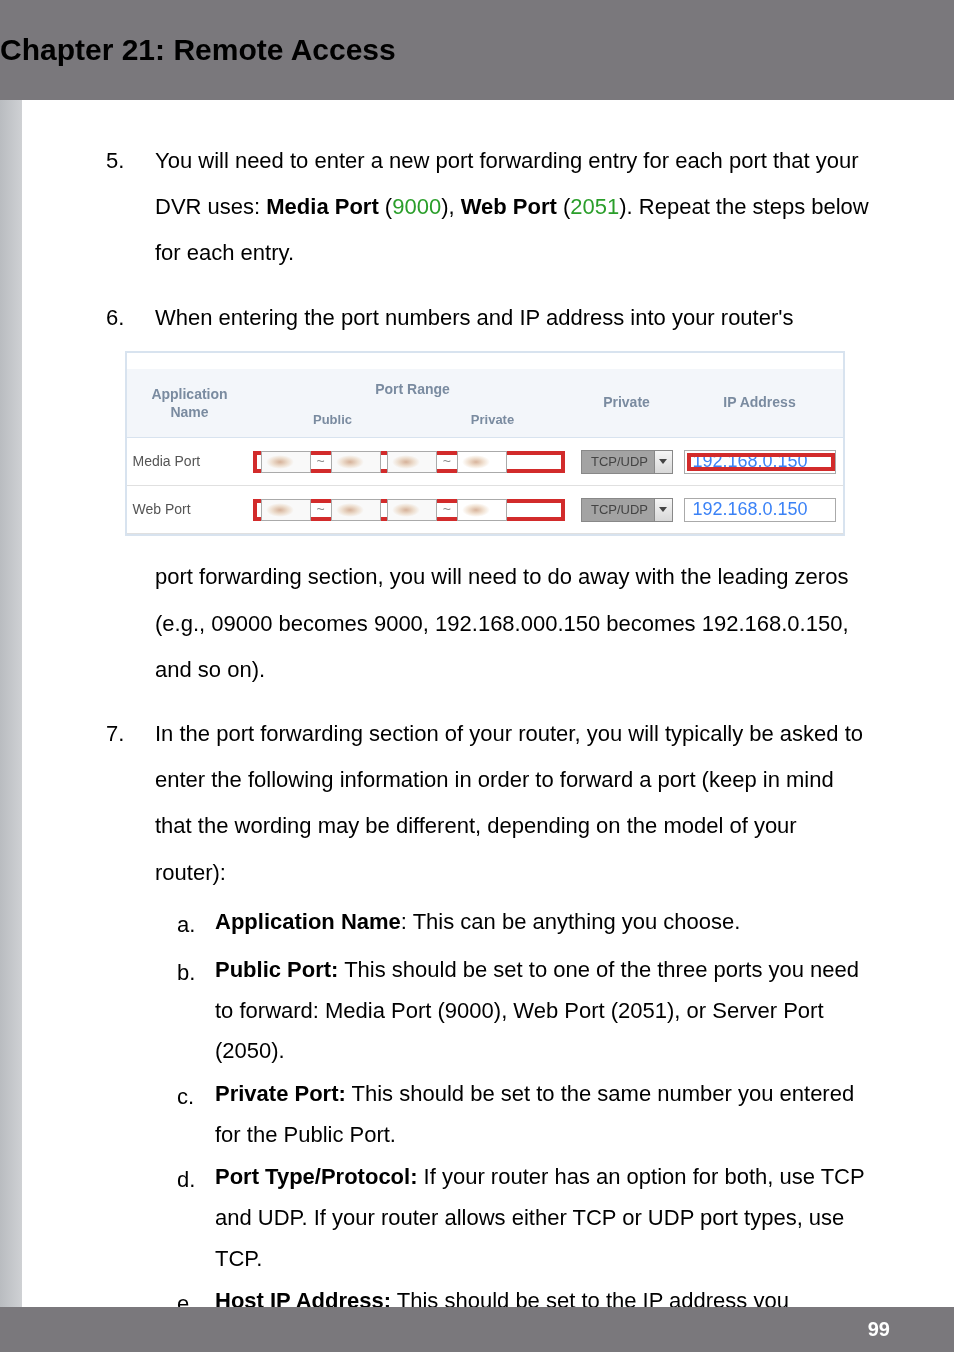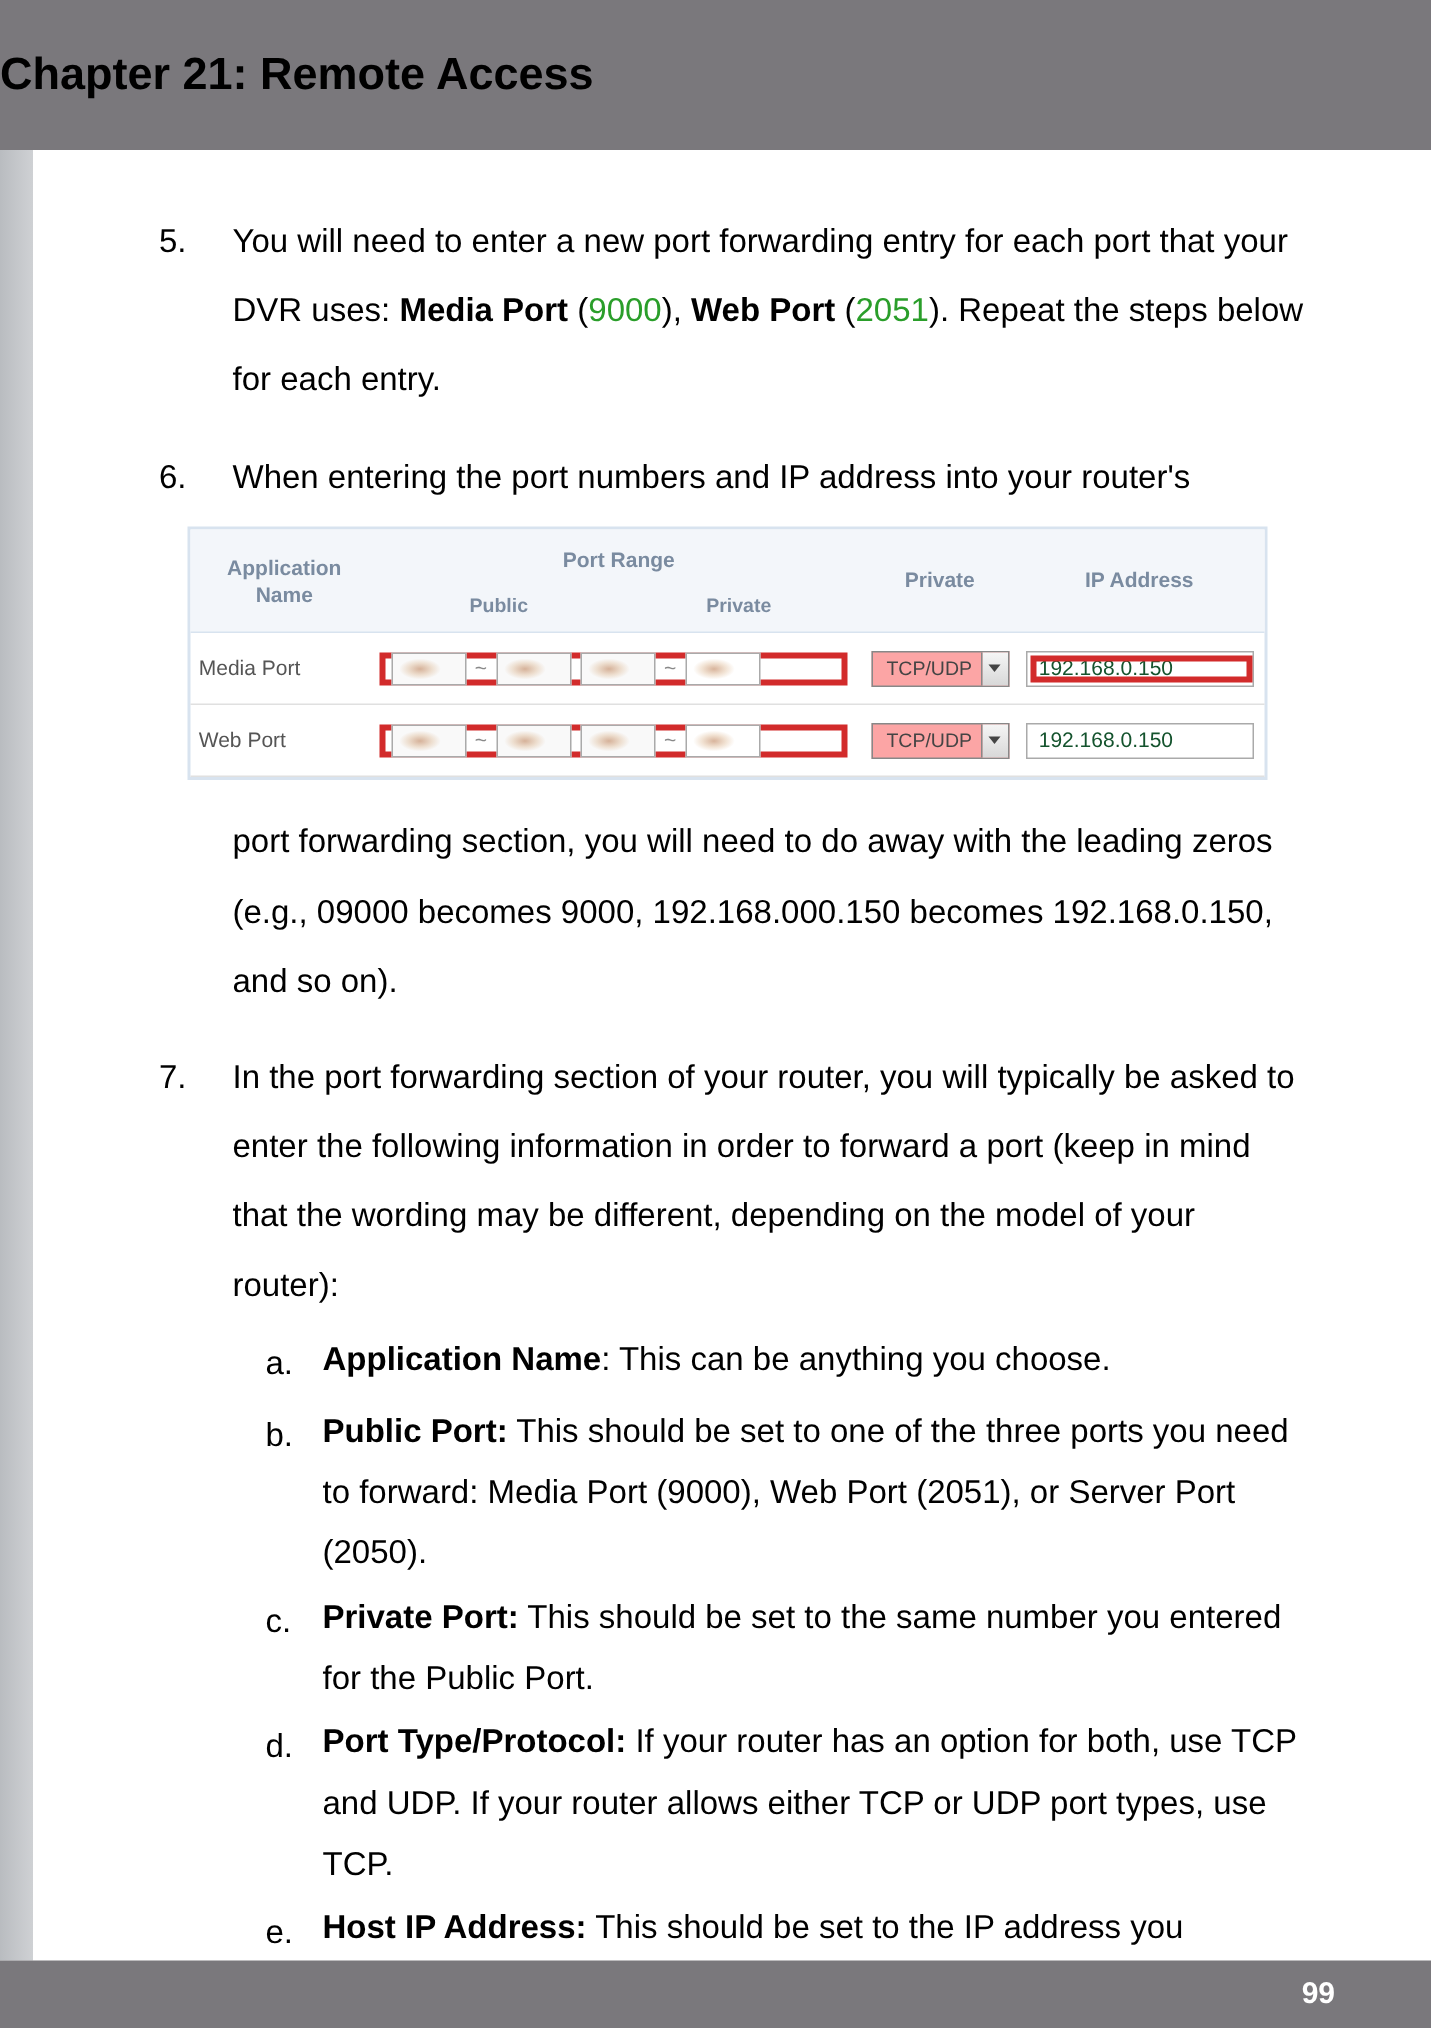--- a/index.html
+++ b/index.html
@@ -58,20 +58,21 @@
       border: 2px solid #d8e3ef;
       font-family: Verdana, Geneva, sans-serif;
       font-size: 14px;
       color: #5b5b5b;
     }
 
     .router-header {
       display: flex;
       background: #f3f6fa;
       border-bottom: 1px solid #d8e3ef;
+      margin-top: 16px;
     }
 
     .rh-cell {
       text-align: center;
       font-weight: bold;
       color: #7a8ba0;
       padding: 4px 0;
     }
 
     .rh-appname { width: 126px; display: flex; flex-direction: column; justify-content: center; line-height: 1.3; }
@@ -150,21 +151,21 @@
     }
 
     .protocol-select {
       border: 1px solid #888;
       height: 24px;
       width: 92px;
       display: flex;
       align-items: center;
       font-size: 13px;
       color: #444;
-      background: #fca5a5;
+      background: #a3a3a3;
       position: relative;
     }
 
     .protocol-select-text {
       flex: 1;
       text-align: center;
       padding-left: 4px;
     }
 
     .protocol-select-arrow {
@@ -192,22 +193,22 @@
       position: relative;
     }
 
     .ip-input {
       border: 1px solid #aaa;
       height: 24px;
       width: 152px;
       display: flex;
       align-items: center;
       padding-left: 8px;
-      font-size: 14px;
-      color: #14532d;
+      font-size: 18px;
+      color: #3b82f6;
       background: #fff;
     }
 
     .rr-ip-highlight {
       position: absolute;
       border: 4px solid #d22b2b;
       top: 3px;
       bottom: 3px;
       left: 6px;
       right: 4px;

